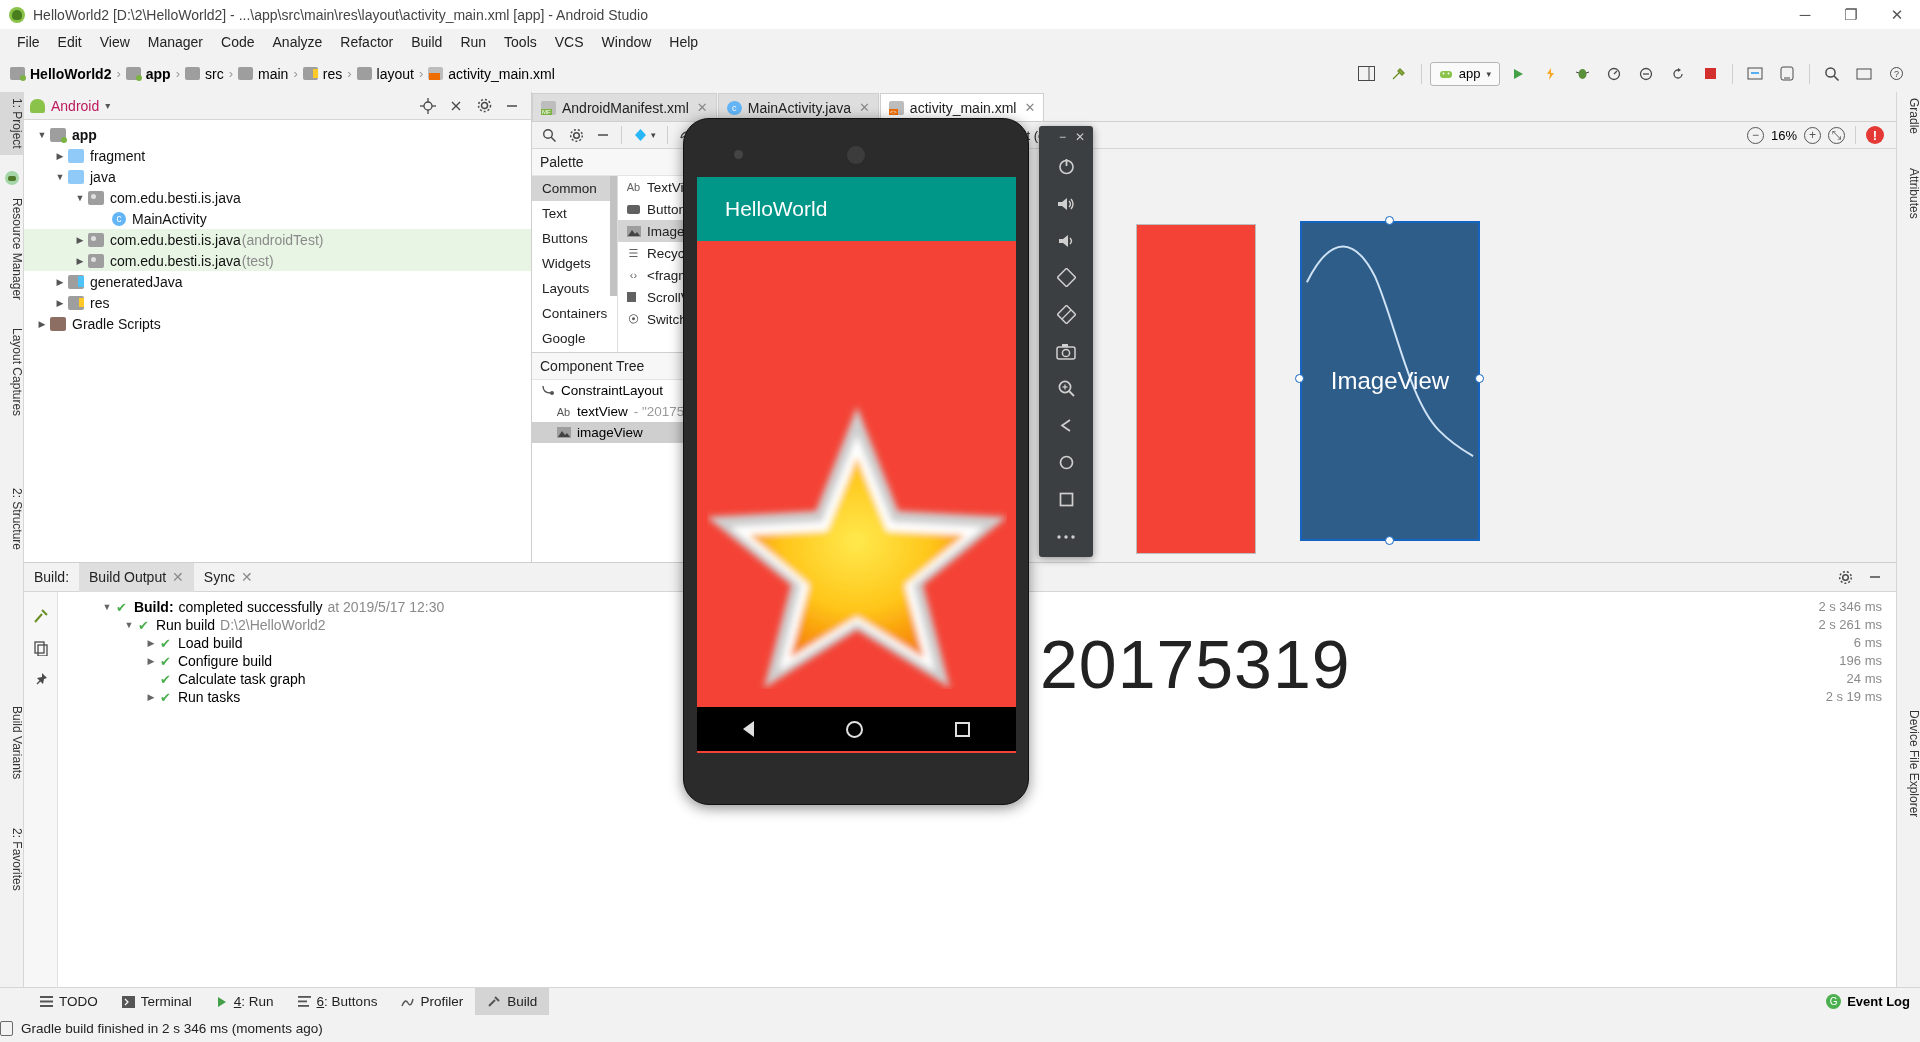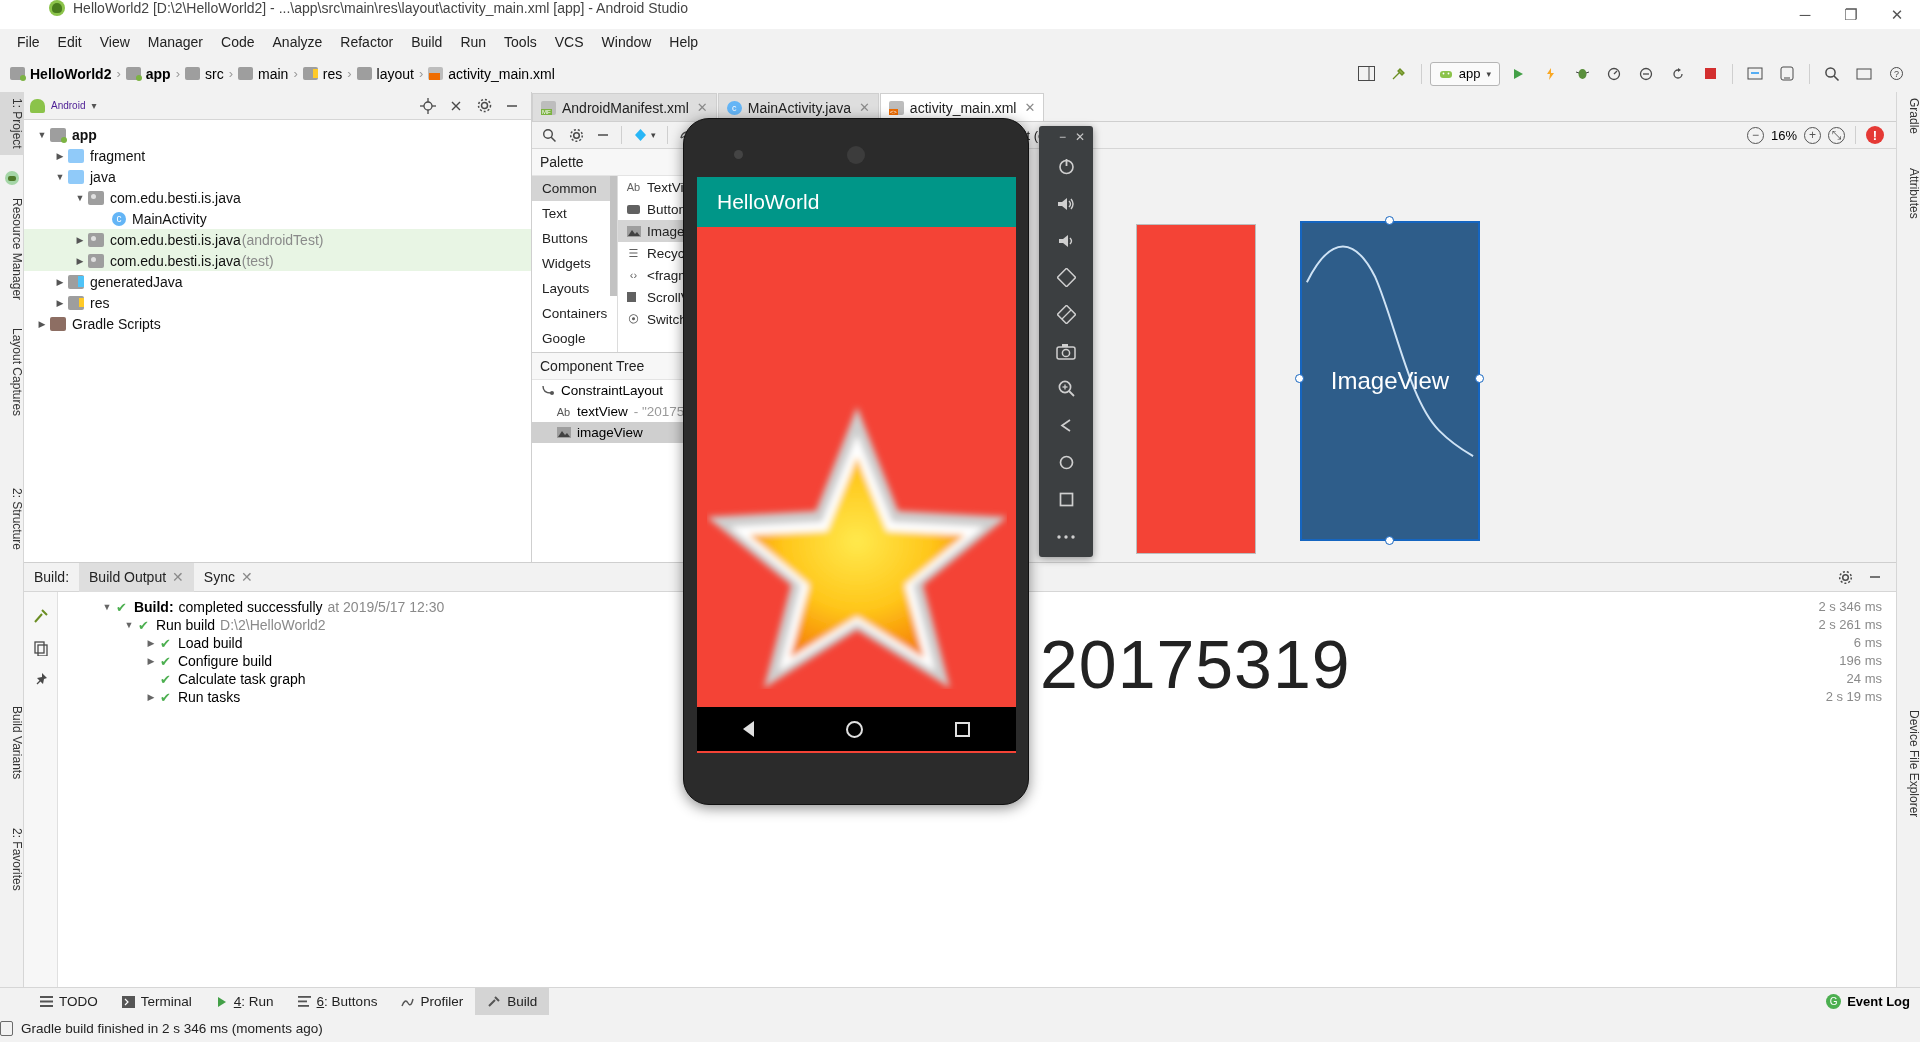--- a/index.html
+++ b/index.html
@@ -9,21 +9,21 @@
     font-size: 13px;
     color: #000;
     background: #f2f2f2;
     overflow: hidden;
   }
   #app { position: relative; width: 1920px; height: 1042px; }
 
   
   .titlebar {
     position: absolute; left: 0; top: 0; width: 1920px; height: 29px;
-    background: #ffffff; display: flex; align-items: flex-start; padding-left: 40px;
+    background: #ffffff; display: flex; align-items: center;
   }
   .titlebar .app-icon {
     width: 16px; height: 16px; margin-left: 9px; margin-right: 8px;
     border-radius: 50%; background: #8bc34a; position: relative; flex: none;
   }
   .titlebar .app-icon:after {
     content: ""; position: absolute; left: 3px; top: 3px; width: 10px; height: 10px;
     border-radius: 50% 50% 40% 40%; background: #4a7d1e;
   }
   .title-text { font-size: 14px; color: #444; white-space: nowrap; }
@@ -102,21 +102,21 @@
     background: #fff; border-right: 1px solid #cfcfcf;
   }
   .panel-head {
     height: 28px; background: #f2f2f2; border-bottom: 1px solid #d6d6d6;
     display: flex; align-items: center; padding: 0 6px;
   }
   .panel-head .droid {
     width: 15px; height: 14px; margin-right: 6px; background: #8bc34a;
     border-radius: 7px 7px 2px 2px; flex: none;
   }
-  .panel-title { font-size: 10px; color: #4c1d95; }
+  .panel-title { font-size: 14px; color: #be185d; }
   .caret { margin-left: 6px; color: #555; font-size: 10px; }
   .panel-head .ctrls { margin-left: auto; display: flex; align-items: center; gap: 2px; }
   .phbtn {
     width: 26px; height: 24px; display: flex; align-items: center; justify-content: center;
     color: #4a4a4a;
   }
 
   .tree { padding-top: 4px; font-size: 14px; }
   .trow { height: 21px; display: flex; align-items: center; white-space: nowrap; padding-left: 10px; }
   .trow.green { background: #e8f5e4; }
@@ -248,21 +248,21 @@
   }
   .emu-status {
     height: 28px; background: #00695c; display: flex; align-items: center; padding: 0 10px; color: #fff; font-size: 11px;
   }
   .emu-status .right { margin-left: auto; display: flex; align-items: center; gap: 7px; }
   .sd-icon { width: 11px; height: 14px; background: #fff; border-radius: 1px 3px 1px 1px; }
   .sig { font-size: 8px; font-weight: bold; letter-spacing: -0.5px; }
   .tri { width: 0; height: 0; border-left: 10px solid #fff; border-top: 10px solid transparent; }
   .batt { width: 12px; height: 16px; background: #fff; border-radius: 1px; }
   .emu-appbar {
-    height: 50px; background: #009688; display: flex; align-items: center; padding: 0 20px;
+    height: 64px; background: #009688; display: flex; align-items: center; padding: 0 28px;
     color: #fff; font-size: 21px;
   }
   .emu-content { position: absolute; left: 0; top: 78px; right: 0; bottom: 0; background: #f44336; }
   .emu-nav {
     position: absolute; left: 13px; bottom: 53px; width: 319px; height: 44px; background: #000;
     display: flex; align-items: center; justify-content: space-around;
   }
   .nav-back { width: 0; height: 0; border-right: 11px solid #e0e0e0; border-top: 8px solid transparent; border-bottom: 8px solid transparent; }
   .nav-home { width: 17px; height: 17px; border: 2px solid #e0e0e0; border-radius: 50%; }
   .nav-recent { width: 15px; height: 15px; border: 2px solid #e0e0e0; }

